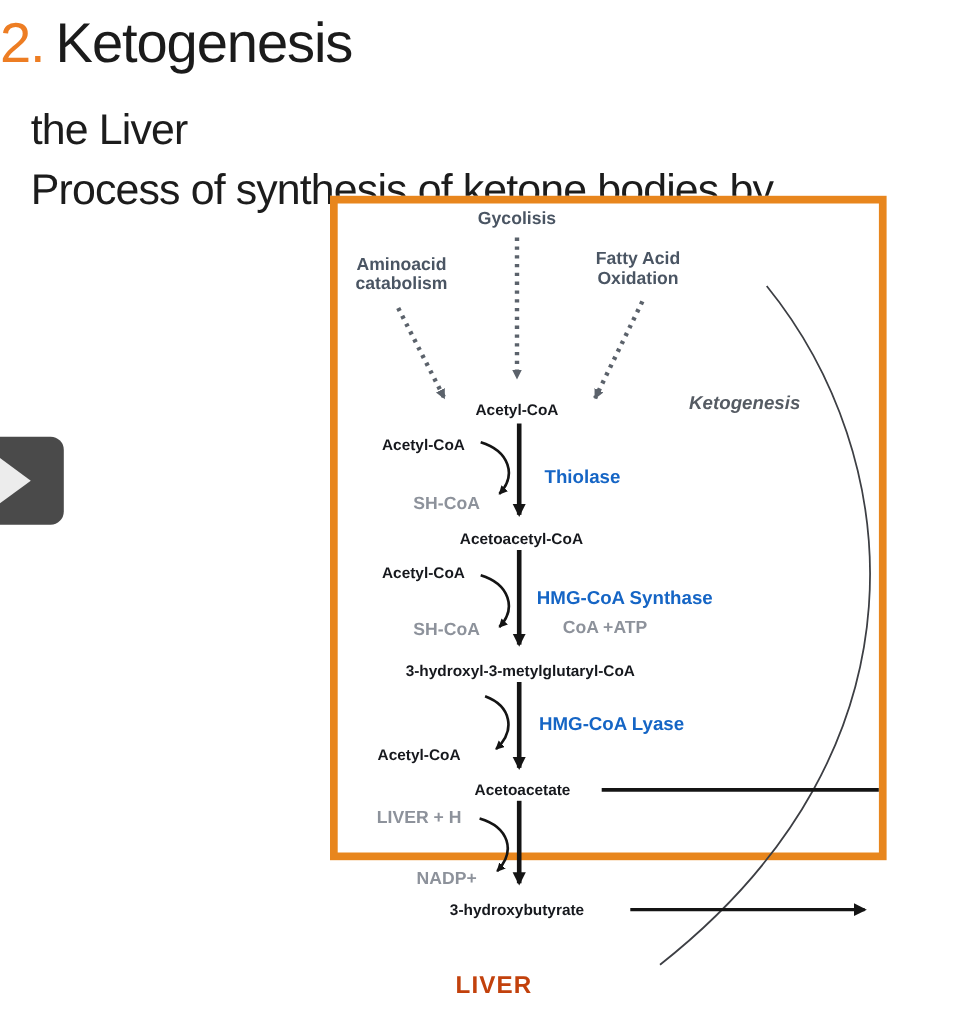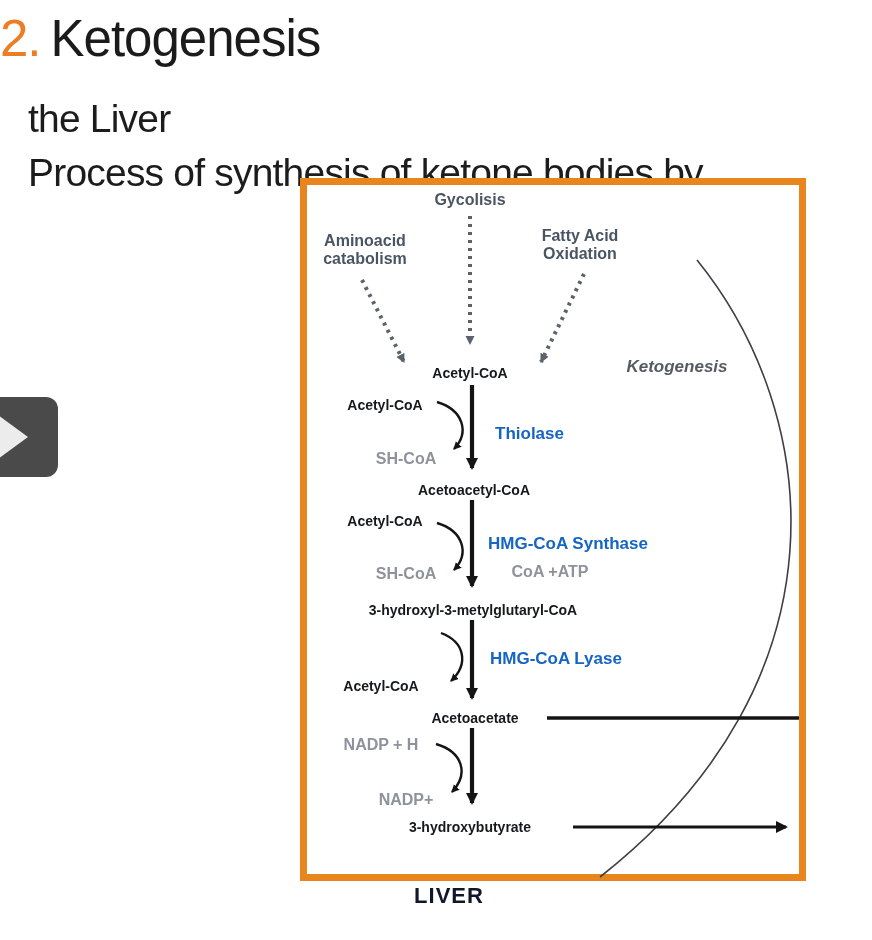--- a/index.html
+++ b/index.html
@@ -27,36 +27,36 @@
     background:#4a4a4a; border:none; border-radius:12px; cursor:pointer;
   }
   .nav-next .tri {
     position:absolute; left:22px; top:18px; width:0; height:0;
     border-top:22px solid transparent;
     border-bottom:22px solid transparent;
     border-left:30px solid #ececec;
   }
   
   .diagram-box {
-    position:absolute; left:300px; top:178px; width:506px; height:703px;
+    position:absolute; left:300px; top:178px; width:506px; height:604px;
     border:7px solid #e8861d; background:#ffffff;
   }
   .diagram-box svg { position:absolute; left:0; top:0; pointer-events:none; }
   .lbl {
     position:absolute; transform:translate(-50%,-50%);
     font-weight:bold; white-space:pre-line; text-align:center;
     line-height:19px;
   }
   .metab    { color:#16181d; font-size:14px; }
   .source   { color:#4a5563; font-size:16px; line-height:18px; }
   .enzyme   { color:#1565c5; font-size:17px; text-align:left;
               transform:translate(0,-50%); line-height:20px; }
   .cofactor { color:#8d929b; font-size:16px; font-weight:bold; }
   .keto     { color:#555b63; font-size:17px; font-style:italic; }
-  .liver    { color:#0f172a; font-size:22px; letter-spacing:1px; }
+  .liver    { color:#c2410c; font-size:22px; letter-spacing:1px; }
 </style>
 </head>
 <body>
 
 <div id="canvas">
 
   <div class="slide-title">
     <span class="title-number">2.</span><span>Ketogenesis</span>
   </div>
 
@@ -117,21 +117,21 @@
     <div class="lbl metab" style="left:166px; top:425px; width:300px;">3-hydroxyl-3-metylglutaryl-CoA</div>
     <div class="lbl metab" style="left:168px; top:533px;">Acetoacetate</div>
     <div class="lbl metab" style="left:163px; top:642px;">3-hydroxybutyrate</div>
 
     <div class="lbl metab" style="left:78px; top:220px;">Acetyl-CoA</div>
     <div class="lbl cofactor" style="left:99px; top:273px;">SH-CoA</div>
     <div class="lbl metab" style="left:78px; top:336px;">Acetyl-CoA</div>
     <div class="lbl cofactor" style="left:99px; top:388px;">SH-CoA</div>
     <div class="lbl cofactor" style="left:243px; top:386px;">CoA +ATP</div>
     <div class="lbl metab" style="left:74px; top:501px;">Acetyl-CoA</div>
-    <div class="lbl cofactor" style="left:74px; top:559px;">NADP + H</div>
+    <div class="lbl cofactor" style="left:74px; top:559px;">LIVER + H</div>
     <div class="lbl cofactor" style="left:99px; top:614px;">NADP+</div>
 
     <div class="lbl enzyme" style="left:188px; top:239px;margin-top:10px;">Thiolase</div>
     <div class="lbl enzyme" style="left:181px; top:359px;">HMG-CoA Synthase</div>
     <div class="lbl enzyme" style="left:183px; top:474px;">HMG-CoA Lyase</div>
 
     <div class="lbl liver" style="left:142px; top:710px;">LIVER</div>
   </div>
 
 </div>

